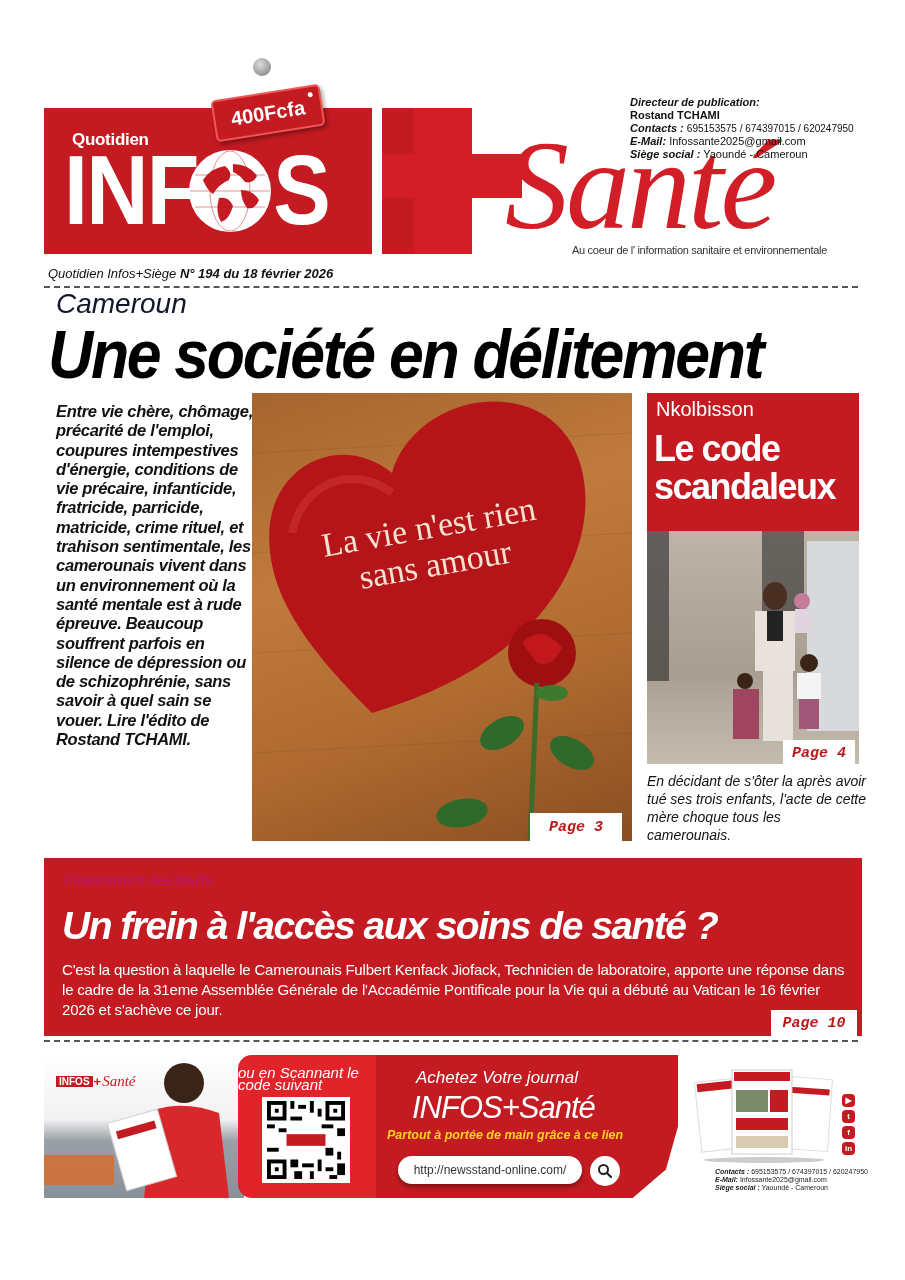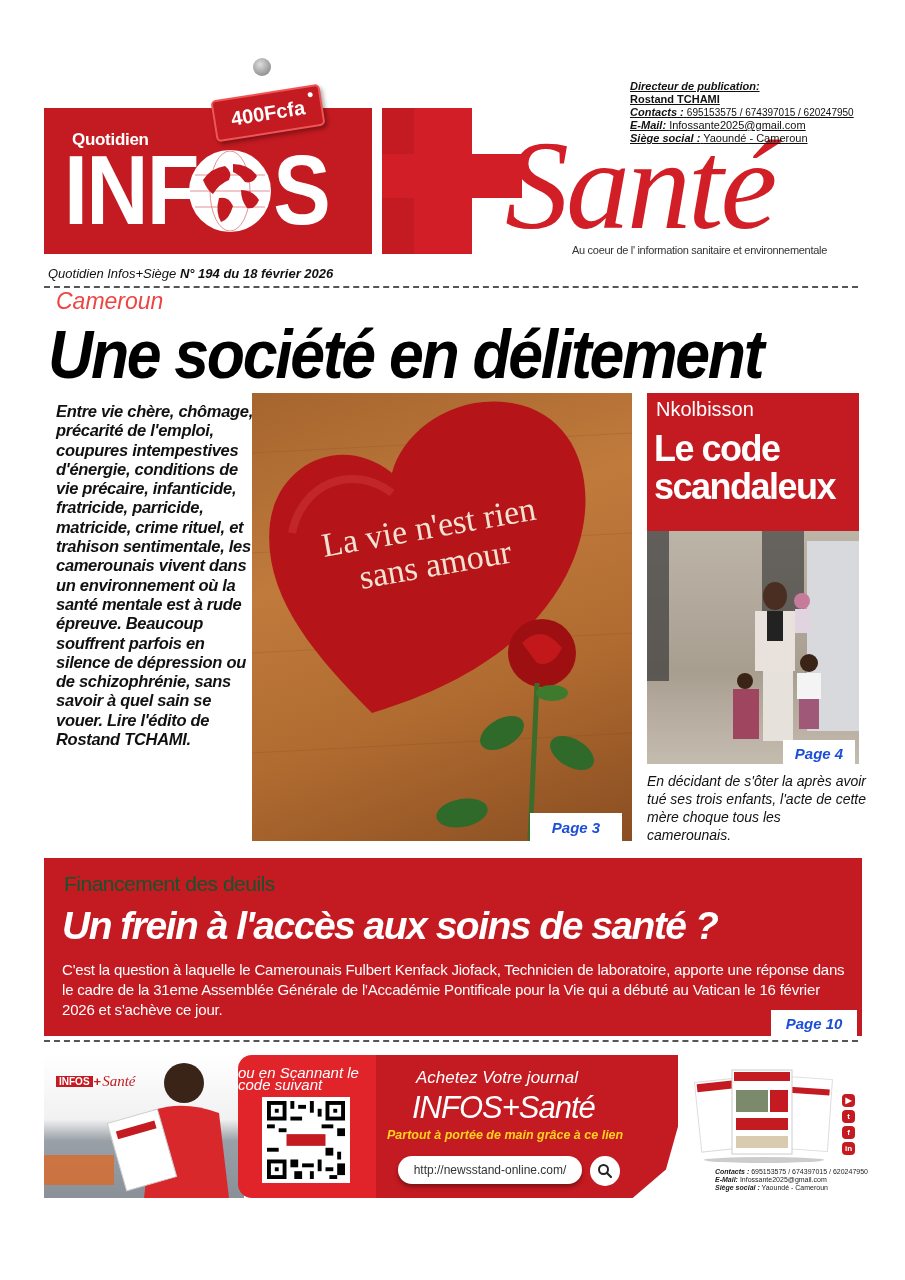--- a/index.html
+++ b/index.html
@@ -19,50 +19,50 @@
   .price-hole { position: absolute; right: 6px; top: 5px; width: 5px; height: 5px; background: #fff; border-radius: 50%; }
 
   .cross { position: absolute; left: 372px; top: 108px; width: 150px; height: 146px; }
   .cross .v { position: absolute; left: 42px; top: 0; width: 58px; height: 146px; background: #d21e26; }
   .cross .h { position: absolute; left: 0; top: 46px; width: 150px; height: 44px; background: #d21e26; }
   .cross .gap { position: absolute; left: 0; top: 0; width: 10px; height: 146px; background: #fff; }
 
   .sante-logo { position: absolute; left: 505px; top: 120px; color: #d21e26; font-family: "Liberation Serif", serif; font-size: 128px; font-style: italic; line-height: 130px; letter-spacing: -3px; }
   .sante-tagline { position: absolute; left: 572px; top: 244px; font-size: 11px; color: #333; letter-spacing: -0.3px; }
 
-  .publisher { position: absolute; left: 630px; top: 80px; font-size: 11px; line-height: 13px; color: #111; text-decoration: underline; }
+  .publisher { position: absolute; left: 630px; top: 96px; font-size: 11px; line-height: 13px; color: #111; }
   .publisher .bi { font-weight: bold; font-style: italic; }
   .publisher .b { font-weight: bold; }
   .publisher .small { font-size: 10px; }
 
   .issue-line { position: absolute; left: 48px; top: 266px; font-size: 13px; font-style: italic; color: #111; }
   .issue-line b { font-weight: bold; }
   .dash-line { position: absolute; left: 44px; width: 814px; border-top: 2px dashed #555; }
 
   
-  .kicker-cameroun { position: absolute; left: 56px; top: 288px; font-size: 23px; color: #ef4444; font-style: italic; }
+  .kicker-cameroun { position: absolute; left: 56px; top: 288px; font-size: 28px; color: #0f172a; font-style: italic; }
   .headline-main { position: absolute; left: 48px; top: 315px; font-size: 68px; font-weight: bold; font-style: italic; color: #000; letter-spacing: -2.5px; transform: scaleX(0.92); transform-origin: left top; white-space: nowrap; }
 
   .lede { position: absolute; left: 56px; top: 402px; width: 200px; font-size: 16.5px; line-height: 19.3px; font-weight: bold; font-style: italic; color: #111; letter-spacing: -0.3px; }
 
   .heart-photo { position: absolute; left: 252px; top: 393px; width: 380px; height: 448px; background: linear-gradient(160deg, #a5652e 0%, #c07a3c 35%, #b06b30 65%, #8a4e22 100%); overflow: hidden; }
   .heart-photo svg { position: absolute; left: 0; top: 0; }
   .heart-text { position: absolute; left: 60px; top: 115px; width: 240px; text-align: center; color: #f3e2d2; font-family: "Liberation Serif", serif; font-size: 34px; line-height: 38px; transform: rotate(-10deg); }
-  .page-tag { position: absolute; background: #fff; color: #1d4ed8; font-weight: bold; font-style: italic; font-size: 15px; display: flex; align-items: center; justify-content: center; }
+  .page-tag { position: absolute; background: #fff; color: #b91c1c; font-weight: bold; font-style: italic; font-size: 15px; display: flex; align-items: center; justify-content: center; font-family: Liberation Mono, monospace; }
 
   
   .side-red { position: absolute; left: 647px; top: 393px; width: 212px; height: 138px; background: #c41a21; }
   .side-kicker { position: absolute; left: 656px; top: 398px; color: #fff; font-size: 20px; }
   .side-headline { position: absolute; left: 654px; top: 430px; color: #fff; font-weight: bold; font-size: 36px; line-height: 38px; letter-spacing: -1.5px; }
   .family-photo { position: absolute; left: 647px; top: 531px; width: 212px; height: 233px; background: linear-gradient(180deg, #bdb4a8 0%, #a89e90 60%, #c5bcb0 100%); overflow: hidden; }
   .side-caption { position: absolute; left: 647px; top: 772px; width: 220px; font-size: 14px; line-height: 18px; font-style: italic; color: #111; }
 
   
   .feature-band { position: absolute; left: 44px; top: 858px; width: 818px; height: 178px; background: #c41a21; }
-  .feature-kicker { position: absolute; left: 64px; top: 872px; color: #14532d; font-weight: normal; font-size: 21px; letter-spacing: -0.5px; }
+  .feature-kicker { position: absolute; left: 64px; top: 872px; color: #be185d; font-weight: bold; font-size: 14px; letter-spacing: -0.5px; }
   .feature-headline { position: absolute; left: 62px; top: 904px; color: #fff; font-weight: bold; font-style: italic; font-size: 39px; letter-spacing: -1.5px; white-space: nowrap; }
   .feature-body { position: absolute; left: 62px; top: 960px; width: 790px; color: #fff; font-size: 15px; line-height: 20px; letter-spacing: -0.2px; }
 
   
   .promo-left { position: absolute; left: 44px; top: 1055px; width: 200px; height: 143px; background: linear-gradient(180deg, #fff 0%, #f1f1f1 45%, #9aa0a7 60%, #8a9098 100%); overflow: hidden; }
   .mini-logo { position: absolute; left: 56px; top: 1073px; display: flex; align-items: center; }
   .mini-logo .infos { background: #c41a21; color: #fff; font-size: 10px; font-weight: bold; padding: 0 3px; }
   .mini-logo .plus { color: #c41a21; font-weight: bold; font-size: 13px; margin: 0 1px; }
   .mini-logo .sante { color: #c41a21; font-family: "Liberation Serif", serif; font-style: italic; font-size: 15px; }
 

